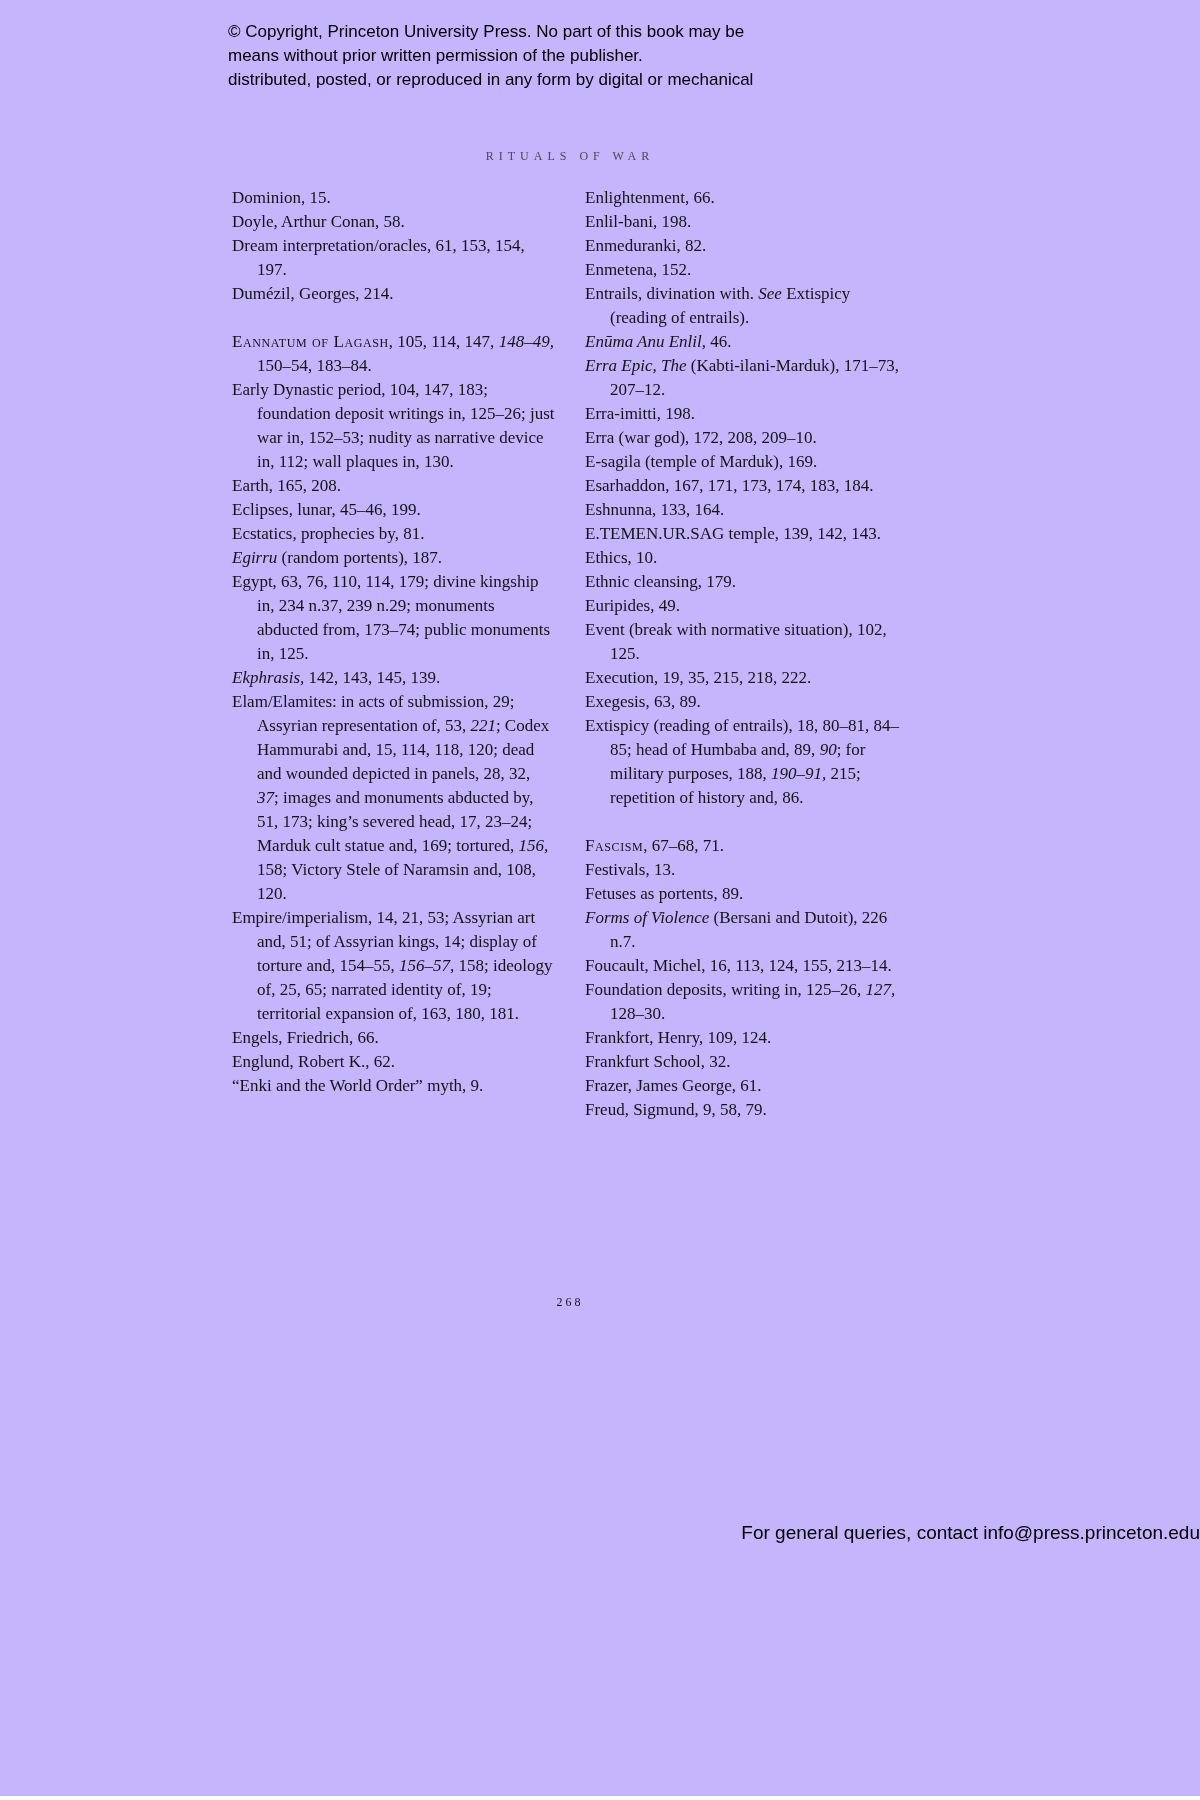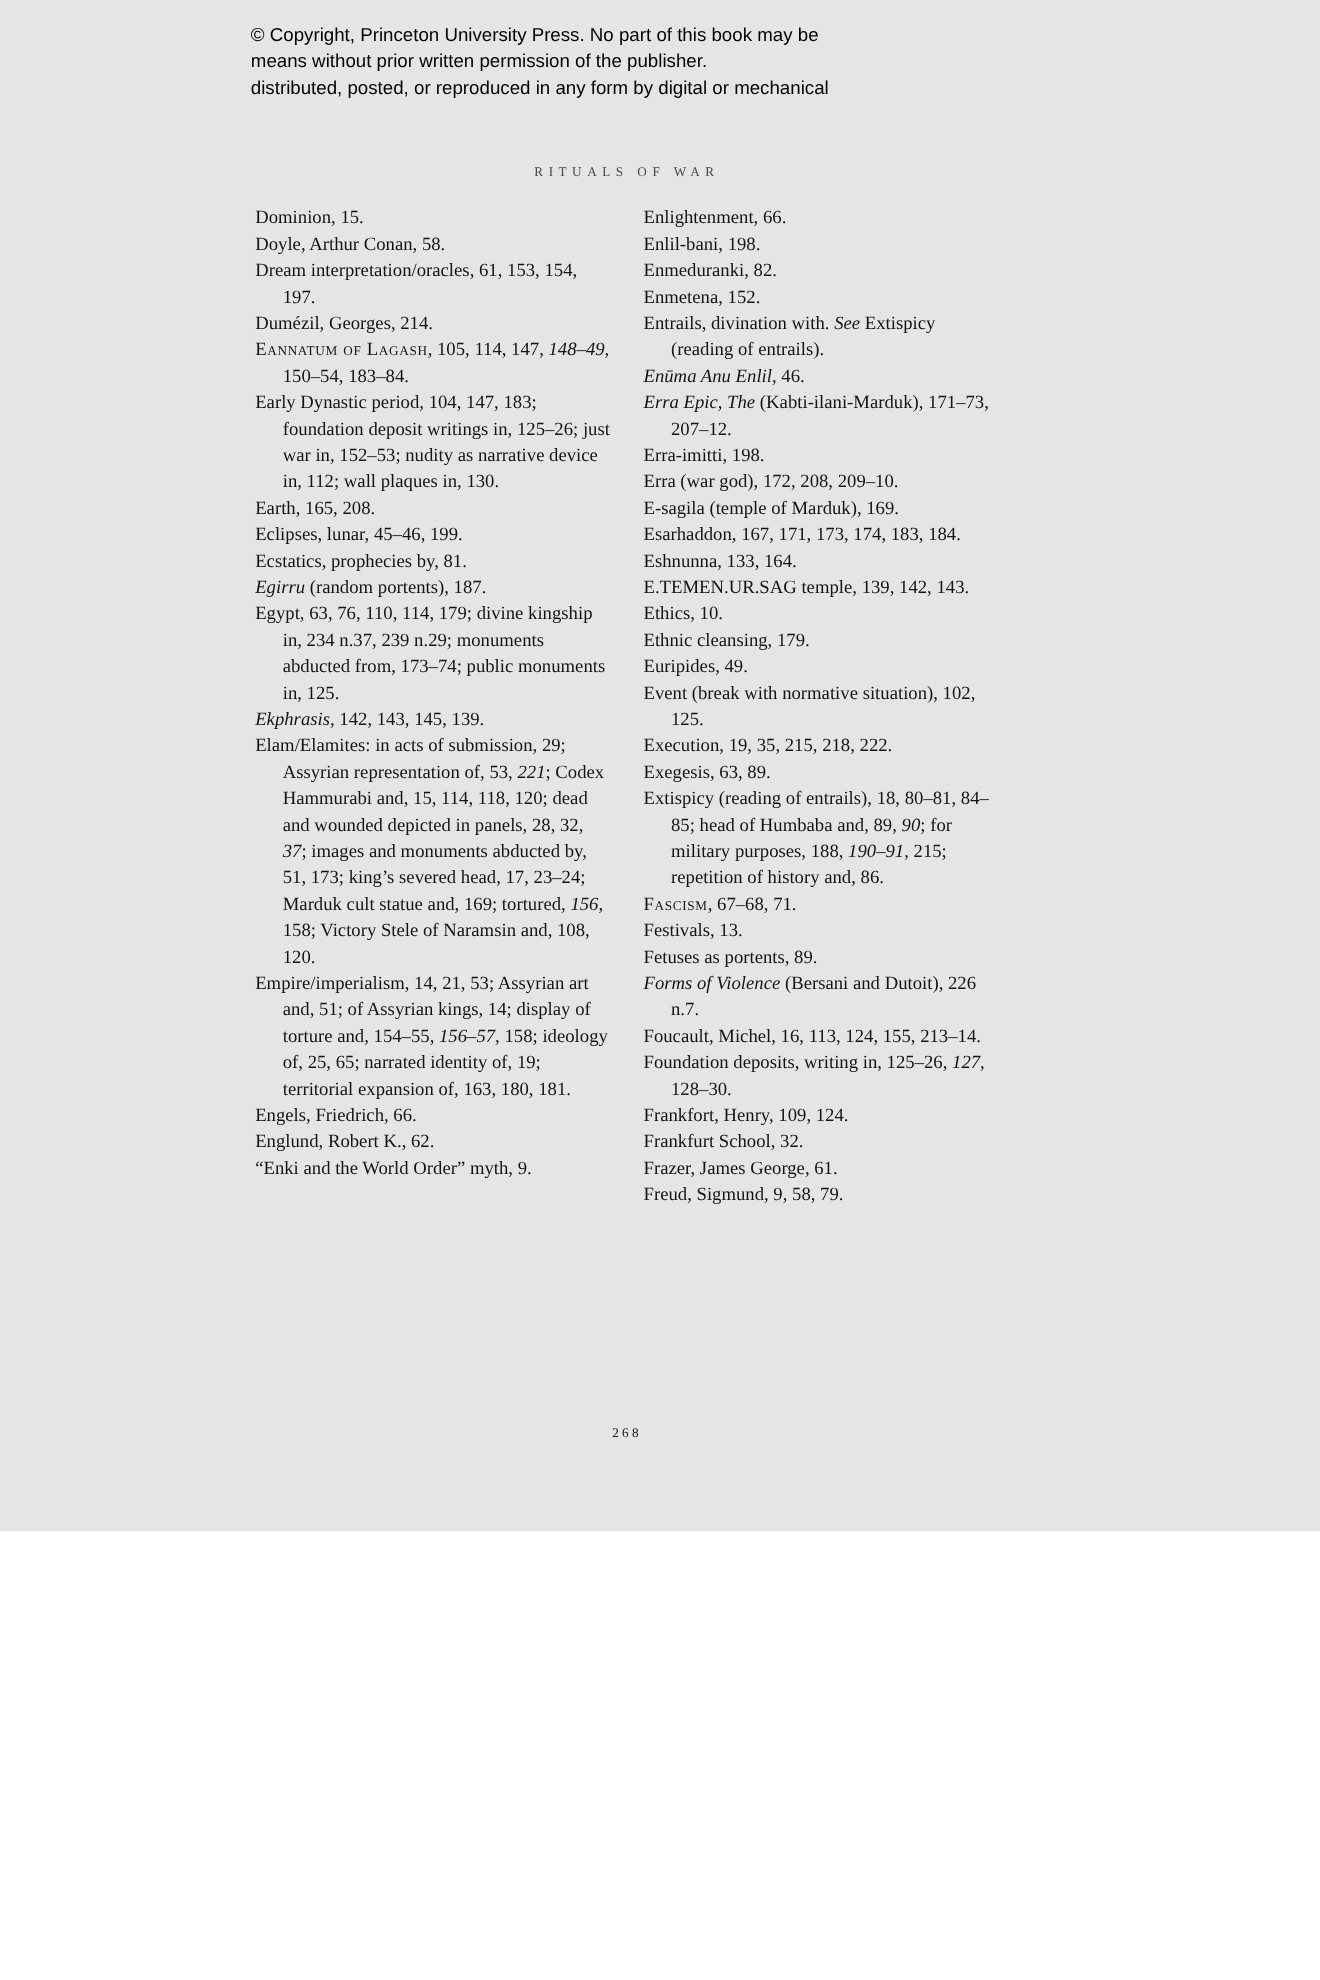--- a/index.html
+++ b/index.html
@@ -4,22 +4,22 @@
 <style>
   * { margin: 0; padding: 0; box-sizing: border-box; }
   html, body { background: #ffffff; }
   body {
     width: 1200px; height: 1800px;
     font-family: "Liberation Serif", serif;
     color: #141414;
   }
   .page {
     position: relative;
-    width: 1200px; height: 1392px;
-    background: #e5e5e5;
+    width: 1200px; height: 1796px;
+    background: #c4b5fd;
     overflow: hidden;
   }
   .copyright {
     position: absolute;
     left: 228px; top: 20px;
     width: 620px;
     font-family: "Liberation Sans", sans-serif;
     font-size: 17px;
     line-height: 24px;
     color: #000000;
@@ -43,21 +43,21 @@
     gap: 30px;
     font-size: 17px;
     line-height: 24px;
     justify-content: space-between;
   }
   .col { width: 323px; }
   .entry {
     padding-left: 25px;
     text-indent: -25px;
   }
-  .entry.gap { }
+  .entry.gap { margin-top: 24px; }
   .it { font-style: italic; }
   .sc { font-variant: small-caps; letter-spacing: 0.6px; }
   .page-number {
     position: absolute;
     left: 232px; top: 1295px;
     width: 676px;
     text-align: center;
     font-size: 12px;
     letter-spacing: 3px;
     color: #141414;

